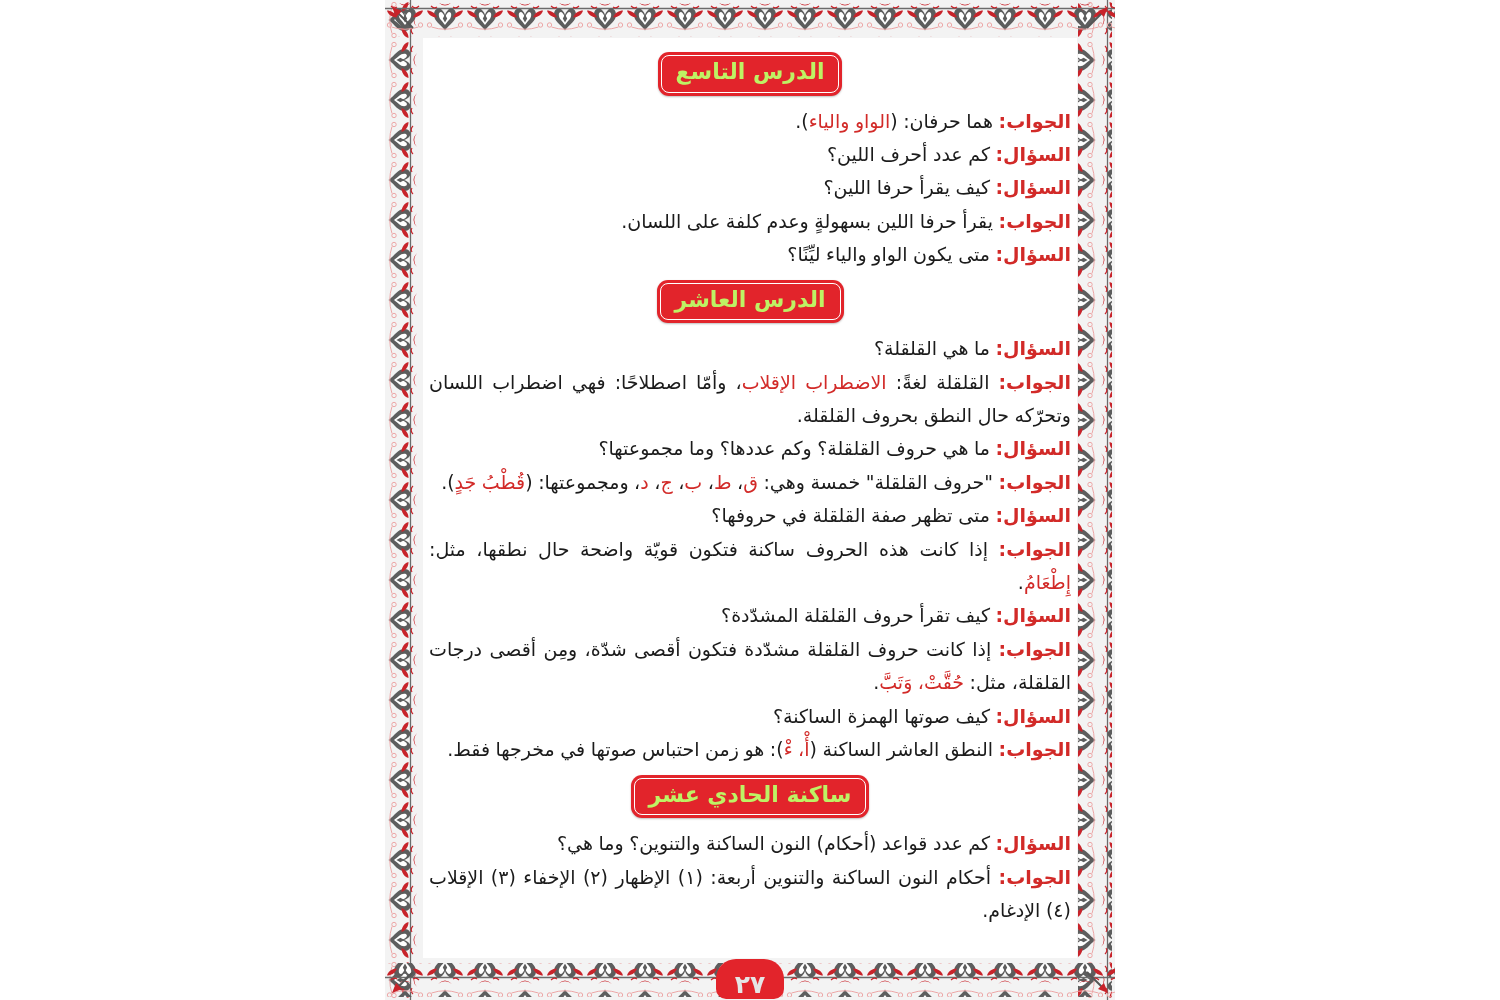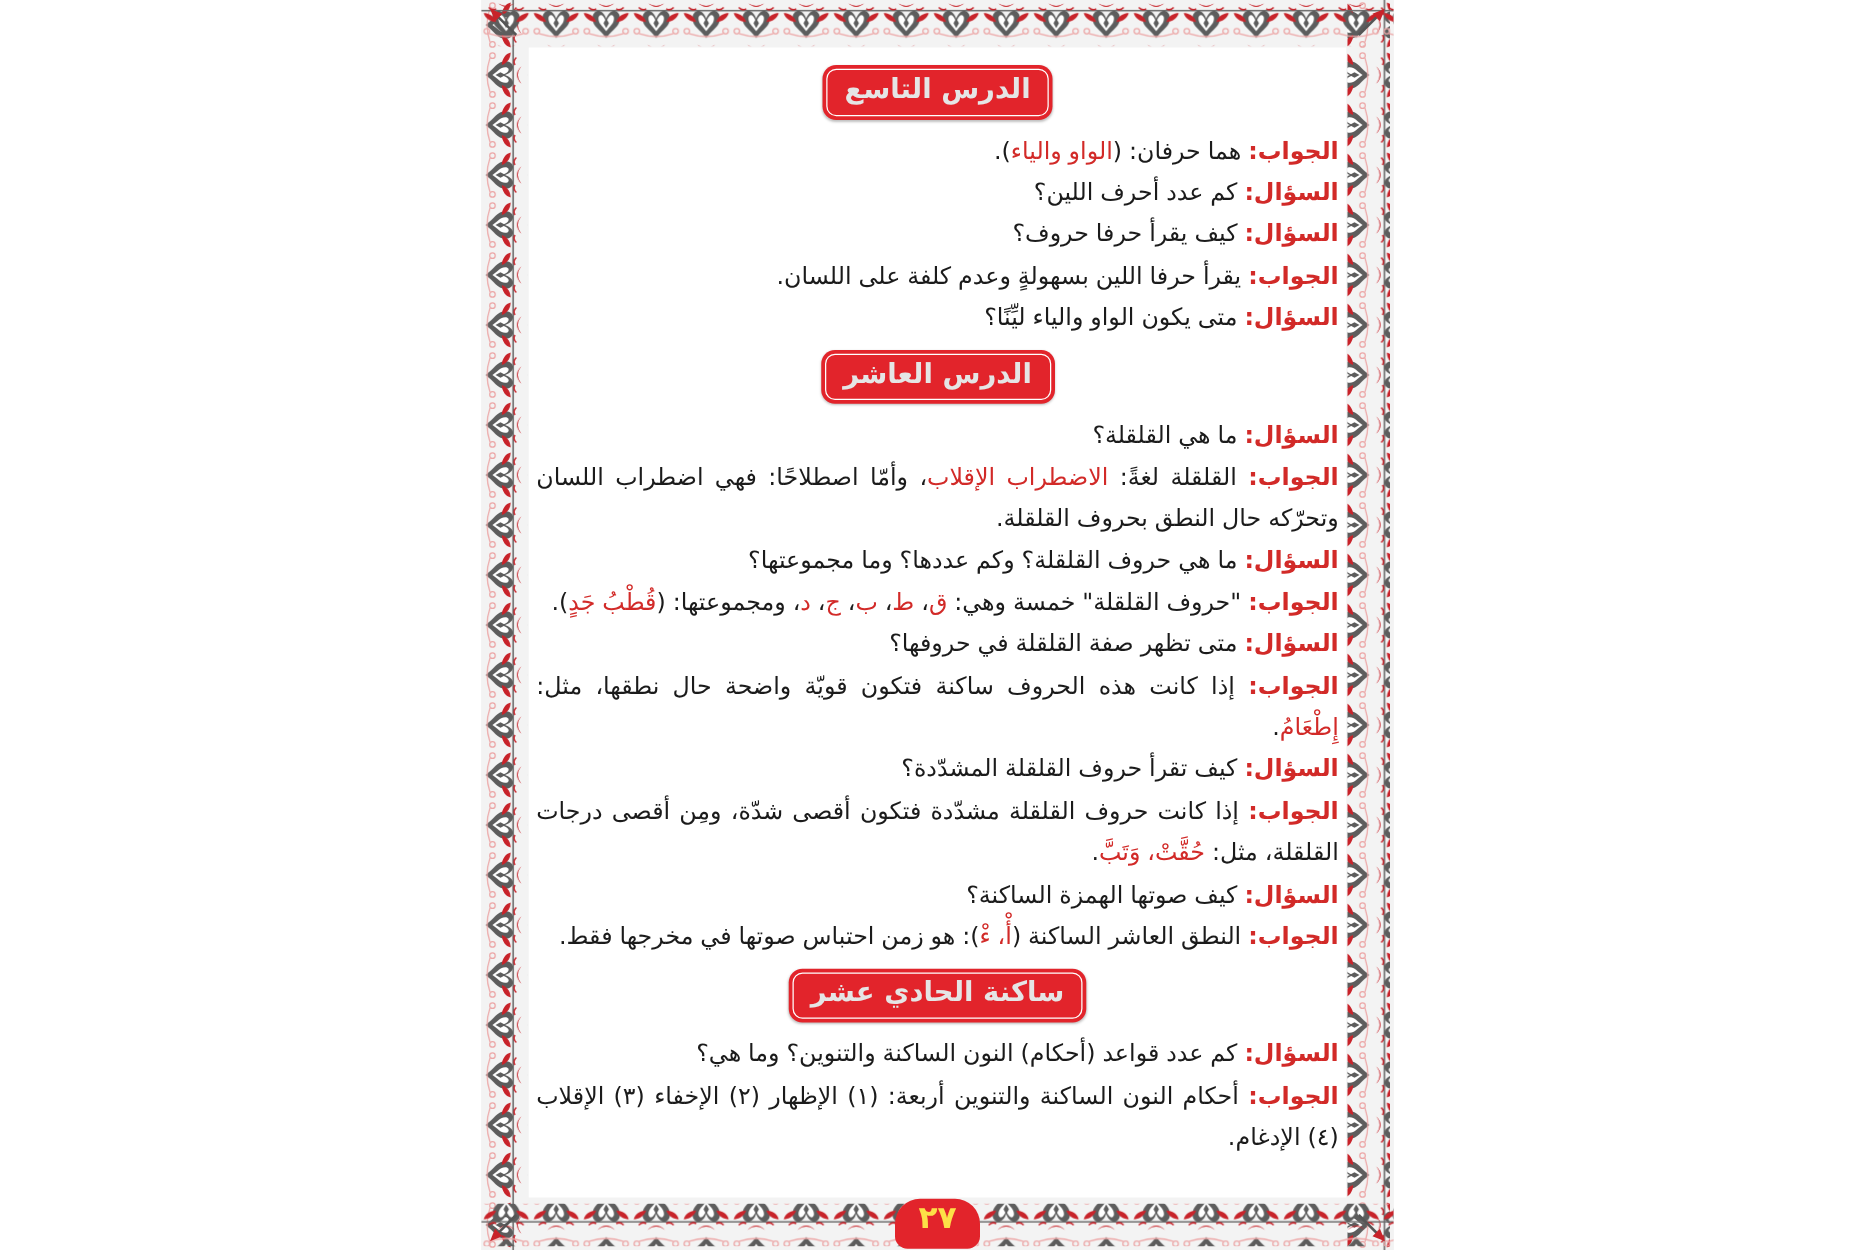--- a/index.html
+++ b/index.html
@@ -12,29 +12,29 @@
   .stage{position:relative;width:1500px;height:1000px;background:#ffffff;overflow:hidden;margin:0 auto;}
   .page{position:absolute;left:385px;top:0;width:730px;height:1000px;background:#f3f3f3;}
   .border-svg{position:absolute;left:0;top:0;width:730px;height:1000px;}
   .whitebox{position:absolute;top:38px;left:38px;right:38px;bottom:42px;background:#ffffff;
             box-sizing:border-box;padding:6px 6px 0 6px;direction:rtl;overflow:hidden;}
   section{margin:0;}
   .badge-row{text-align:center;margin:8px 0 9px 0;}
   .lesson-badge{display:inline-block;background:var(--badge);border-radius:11px;padding:3px;
                 box-shadow:0 1px 2px rgba(0,0,0,0.25);}
   .badge-inner{display:block;border:1.6px solid #ffffff;border-radius:8px;padding:2px 14px 5px 14px;
-               color:#e5e5e5;font-size:22px;font-weight:bold;line-height:1.3;white-space:nowrap;}
+               color:#bef264;font-size:22px;font-weight:bold;line-height:1.3;white-space:nowrap;}
   .qa{margin:0;font-size:19px;line-height:33.4px;color:var(--ink);text-align:justify;
       word-spacing:-0.5px;}
   .qa .label{color:var(--accent);font-weight:bold;}
   .seg{color:var(--ink);}
   .seg.red{color:var(--accent);}
   .page-num{position:absolute;left:50%;bottom:1px;transform:translateX(-50%);
-            background:var(--badge);color:#fde047;width:68px;height:40px;
-            border-radius:20px 20px 10px 10px;display:flex;align-items:flex-start;justify-content:center;
+            background:var(--badge);color:#e5e5e5;width:68px;height:40px;
+            border-radius:20px 20px 10px 10px;display:flex;align-items:flex-end;justify-content:center;
             font-size:25px;font-weight:bold;z-index:3;}
 </style>
 </head>
 <body>
 
 <div class="stage">
   <div class="page">
 
     <svg class="border-svg" viewBox="0 0 730 1000" aria-hidden="true">
       <defs>
@@ -87,21 +87,21 @@
           <path d="M7,7 L17,11 L11,17 Z" fill="#c8232a"></path>
       </g>
     </svg>
 
     <div class="whitebox">
       <div id="content">
           <section>
             <div class="badge-row"><div class="lesson-badge"><span class="badge-inner">الدرس التاسع</span></div></div>
             <p class="qa"><span class="label">الجواب:</span> <span class="seg">هما حرفان: (</span><span class="seg red">الواو والياء</span><span class="seg">).</span></p>
             <p class="qa"><span class="label">السؤال:</span> <span class="seg">كم عدد أحرف اللين؟</span></p>
-            <p class="qa"><span class="label">السؤال:</span> <span class="seg">كيف يقرأ حرفا حروف؟</span></p>
+            <p class="qa"><span class="label">السؤال:</span> <span class="seg">كيف يقرأ حرفا اللين؟</span></p>
             <p class="qa"><span class="label">الجواب:</span> <span class="seg">يقرأ حرفا اللين بسهولةٍ وعدم كلفة على اللسان.</span></p>
             <p class="qa"><span class="label">السؤال:</span> <span class="seg">متى يكون الواو والياء ليِّنًا؟</span></p>
           </section>
           <section>
             <div class="badge-row"><div class="lesson-badge"><span class="badge-inner">الدرس العاشر</span></div></div>
             <p class="qa"><span class="label">السؤال:</span> <span class="seg">ما هي القلقلة؟</span></p>
             <p class="qa"><span class="label">الجواب:</span> <span class="seg">القلقلة لغةً: </span><span class="seg red">الاضطراب الإقلاب</span><span class="seg">، وأمّا اصطلاحًا: فهي اضطراب اللسان وتحرّكه حال النطق بحروف القلقلة.</span></p>
             <p class="qa"><span class="label">السؤال:</span> <span class="seg">ما هي حروف القلقلة؟ وكم عددها؟ وما مجموعتها؟</span></p>
             <p class="qa"><span class="label">الجواب:</span> <span class="seg">"حروف القلقلة" خمسة وهي: </span><span class="seg red">ق</span><span class="seg">، </span><span class="seg red">ط</span><span class="seg">، </span><span class="seg red">ب</span><span class="seg">، </span><span class="seg red">ج</span><span class="seg">، </span><span class="seg red">د</span><span class="seg">، ومجموعتها: (</span><span class="seg red">قُطْبُ جَدٍ</span><span class="seg">).</span></p>
             <p class="qa"><span class="label">السؤال:</span> <span class="seg">متى تظهر صفة القلقلة في حروفها؟</span></p>

